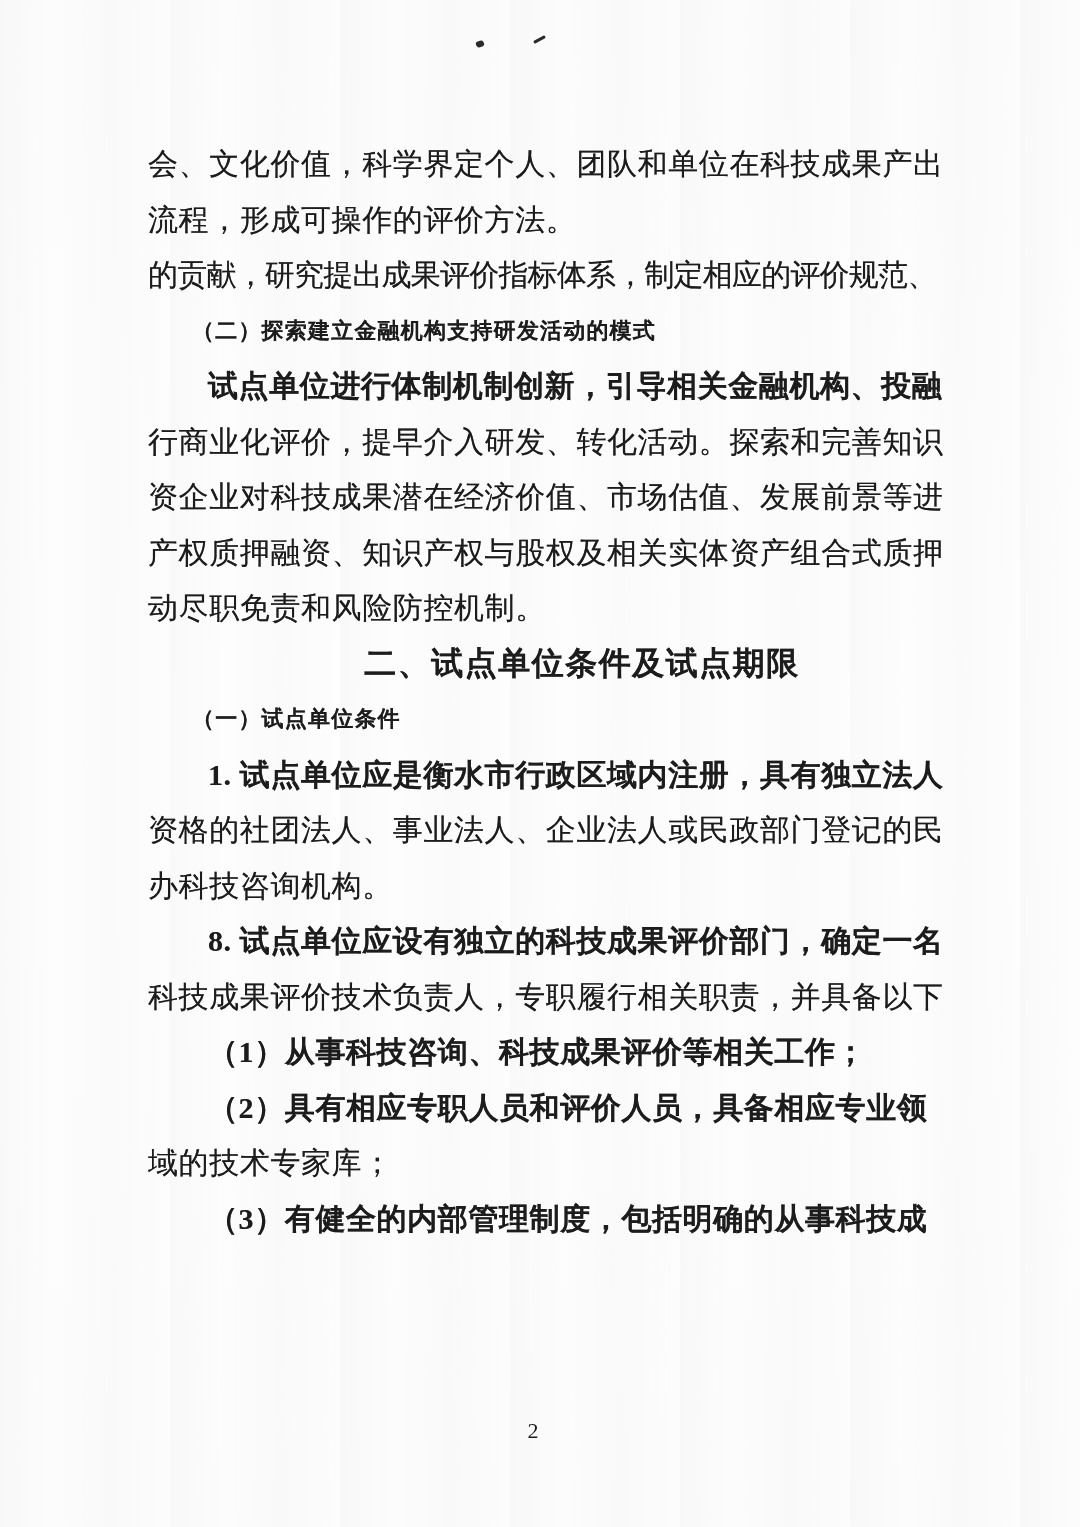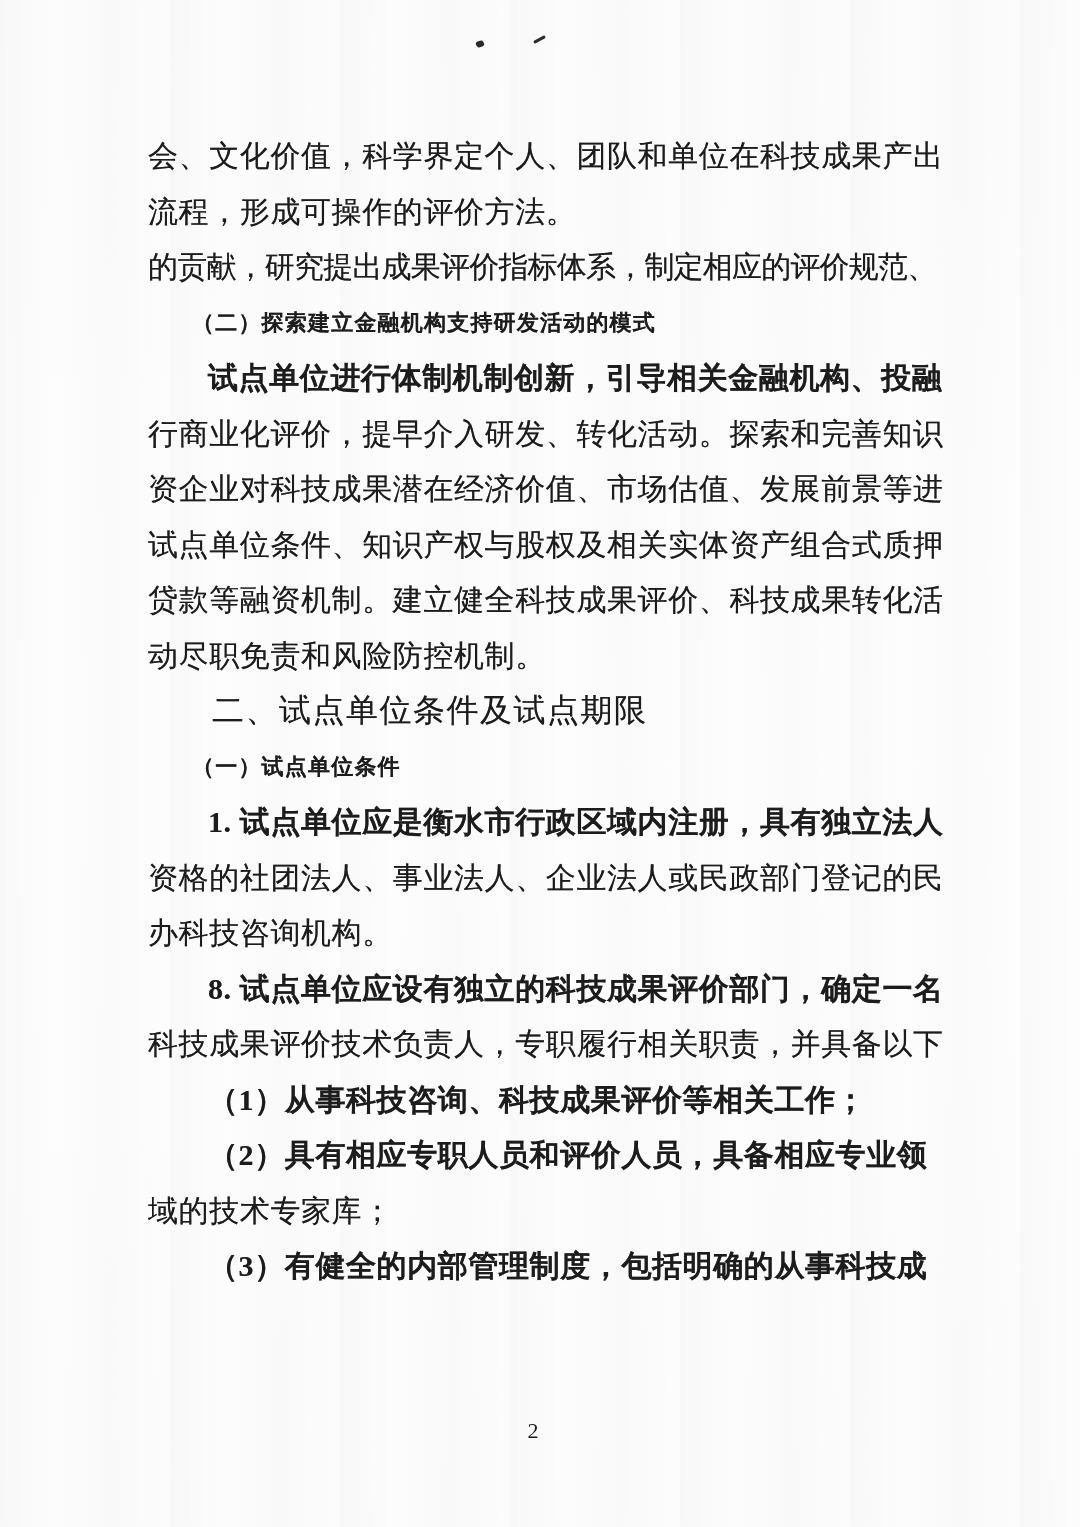--- a/index.html
+++ b/index.html
@@ -16,42 +16,43 @@
         rgba(0,0,0,0.014) 0px, rgba(0,0,0,0.0) 55px,
         rgba(0,0,0,0.012) 110px, rgba(0,0,0,0.0) 170px),
       linear-gradient(180deg, #fcfcfc 0%, #fdfdfd 50%, #fcfcfc 100%);
     overflow: hidden;
     font-family: "Liberation Serif", "DejaVu Serif", serif;
     color: #1c1c1c;
   }
   .content {
     position: absolute;
     left: 148px;
-    top: 128px;
+    top: 136px;
     width: 804px;
   }
   .line {
     line-height: 55.5px;
     font-size: 30px;
     letter-spacing: 0.6px;
     white-space: nowrap;
     text-shadow: 0 0 0.6px rgba(0,0,0,0.55);
   }
   .indent { text-indent: 2em; font-weight: bold; }
   .tight  { letter-spacing: -0.8px; }
   .head-kai {
     font-weight: 600;
     font-size: 22px;
     letter-spacing: 1.2px;
   }
   .head-bold {
     font-family: "Liberation Sans", "DejaVu Sans", sans-serif;
-    font-weight: 400;
+    font-weight: 700;
     font-size: 32px;
     letter-spacing: 1.5px;
+    text-align: center;
   }
   .page-number {
     position: absolute;
     top: 1418px;
     left: 0;
     width: 1080px;
     text-align: center;
     transform: translateX(-7px);
     font-size: 22px;
     color: #1a1a1a;
@@ -86,22 +87,21 @@
   <span class="speck speck-stroke"></span>
 
   <div class="content">
     <div class="line">会、文化价值，科学界定个人、团队和单位在科技成果产出</div>
     <div class="line">流程，形成可操作的评价方法。</div>
     <div class="line tight">的贡献，研究提出成果评价指标体系，制定相应的评价规范、</div>
     <div class="line head-kai indent">（二）探索建立金融机构支持研发活动的模式</div>
     <div class="line indent">试点单位进行体制机制创新，引导相关金融机构、投融</div>
     <div class="line">行商业化评价，提早介入研发、转化活动。探索和完善知识</div>
     <div class="line">资企业对科技成果潜在经济价值、市场估值、发展前景等进</div>
-    <div class="line">试点单位条件、知识产权与股权及相关实体资产组合式质押</div>
-    <div class="line">贷款等融资机制。建立健全科技成果评价、科技成果转化活</div>
+    <div class="line">产权质押融资、知识产权与股权及相关实体资产组合式质押</div>
     <div class="line">动尽职免责和风险防控机制。</div>
     <div class="line head-bold indent">二、试点单位条件及试点期限</div>
     <div class="line head-kai indent">（一）试点单位条件</div>
     <div class="line indent">1. 试点单位应是衡水市行政区域内注册，具有独立法人</div>
     <div class="line">资格的社团法人、事业法人、企业法人或民政部门登记的民</div>
     <div class="line">办科技咨询机构。</div>
     <div class="line indent">8. 试点单位应设有独立的科技成果评价部门，确定一名</div>
     <div class="line">科技成果评价技术负责人，专职履行相关职责，并具备以下</div>
     <div class="line indent">（1）从事科技咨询、科技成果评价等相关工作；</div>
     <div class="line indent">（2）具有相应专职人员和评价人员，具备相应专业领</div>

